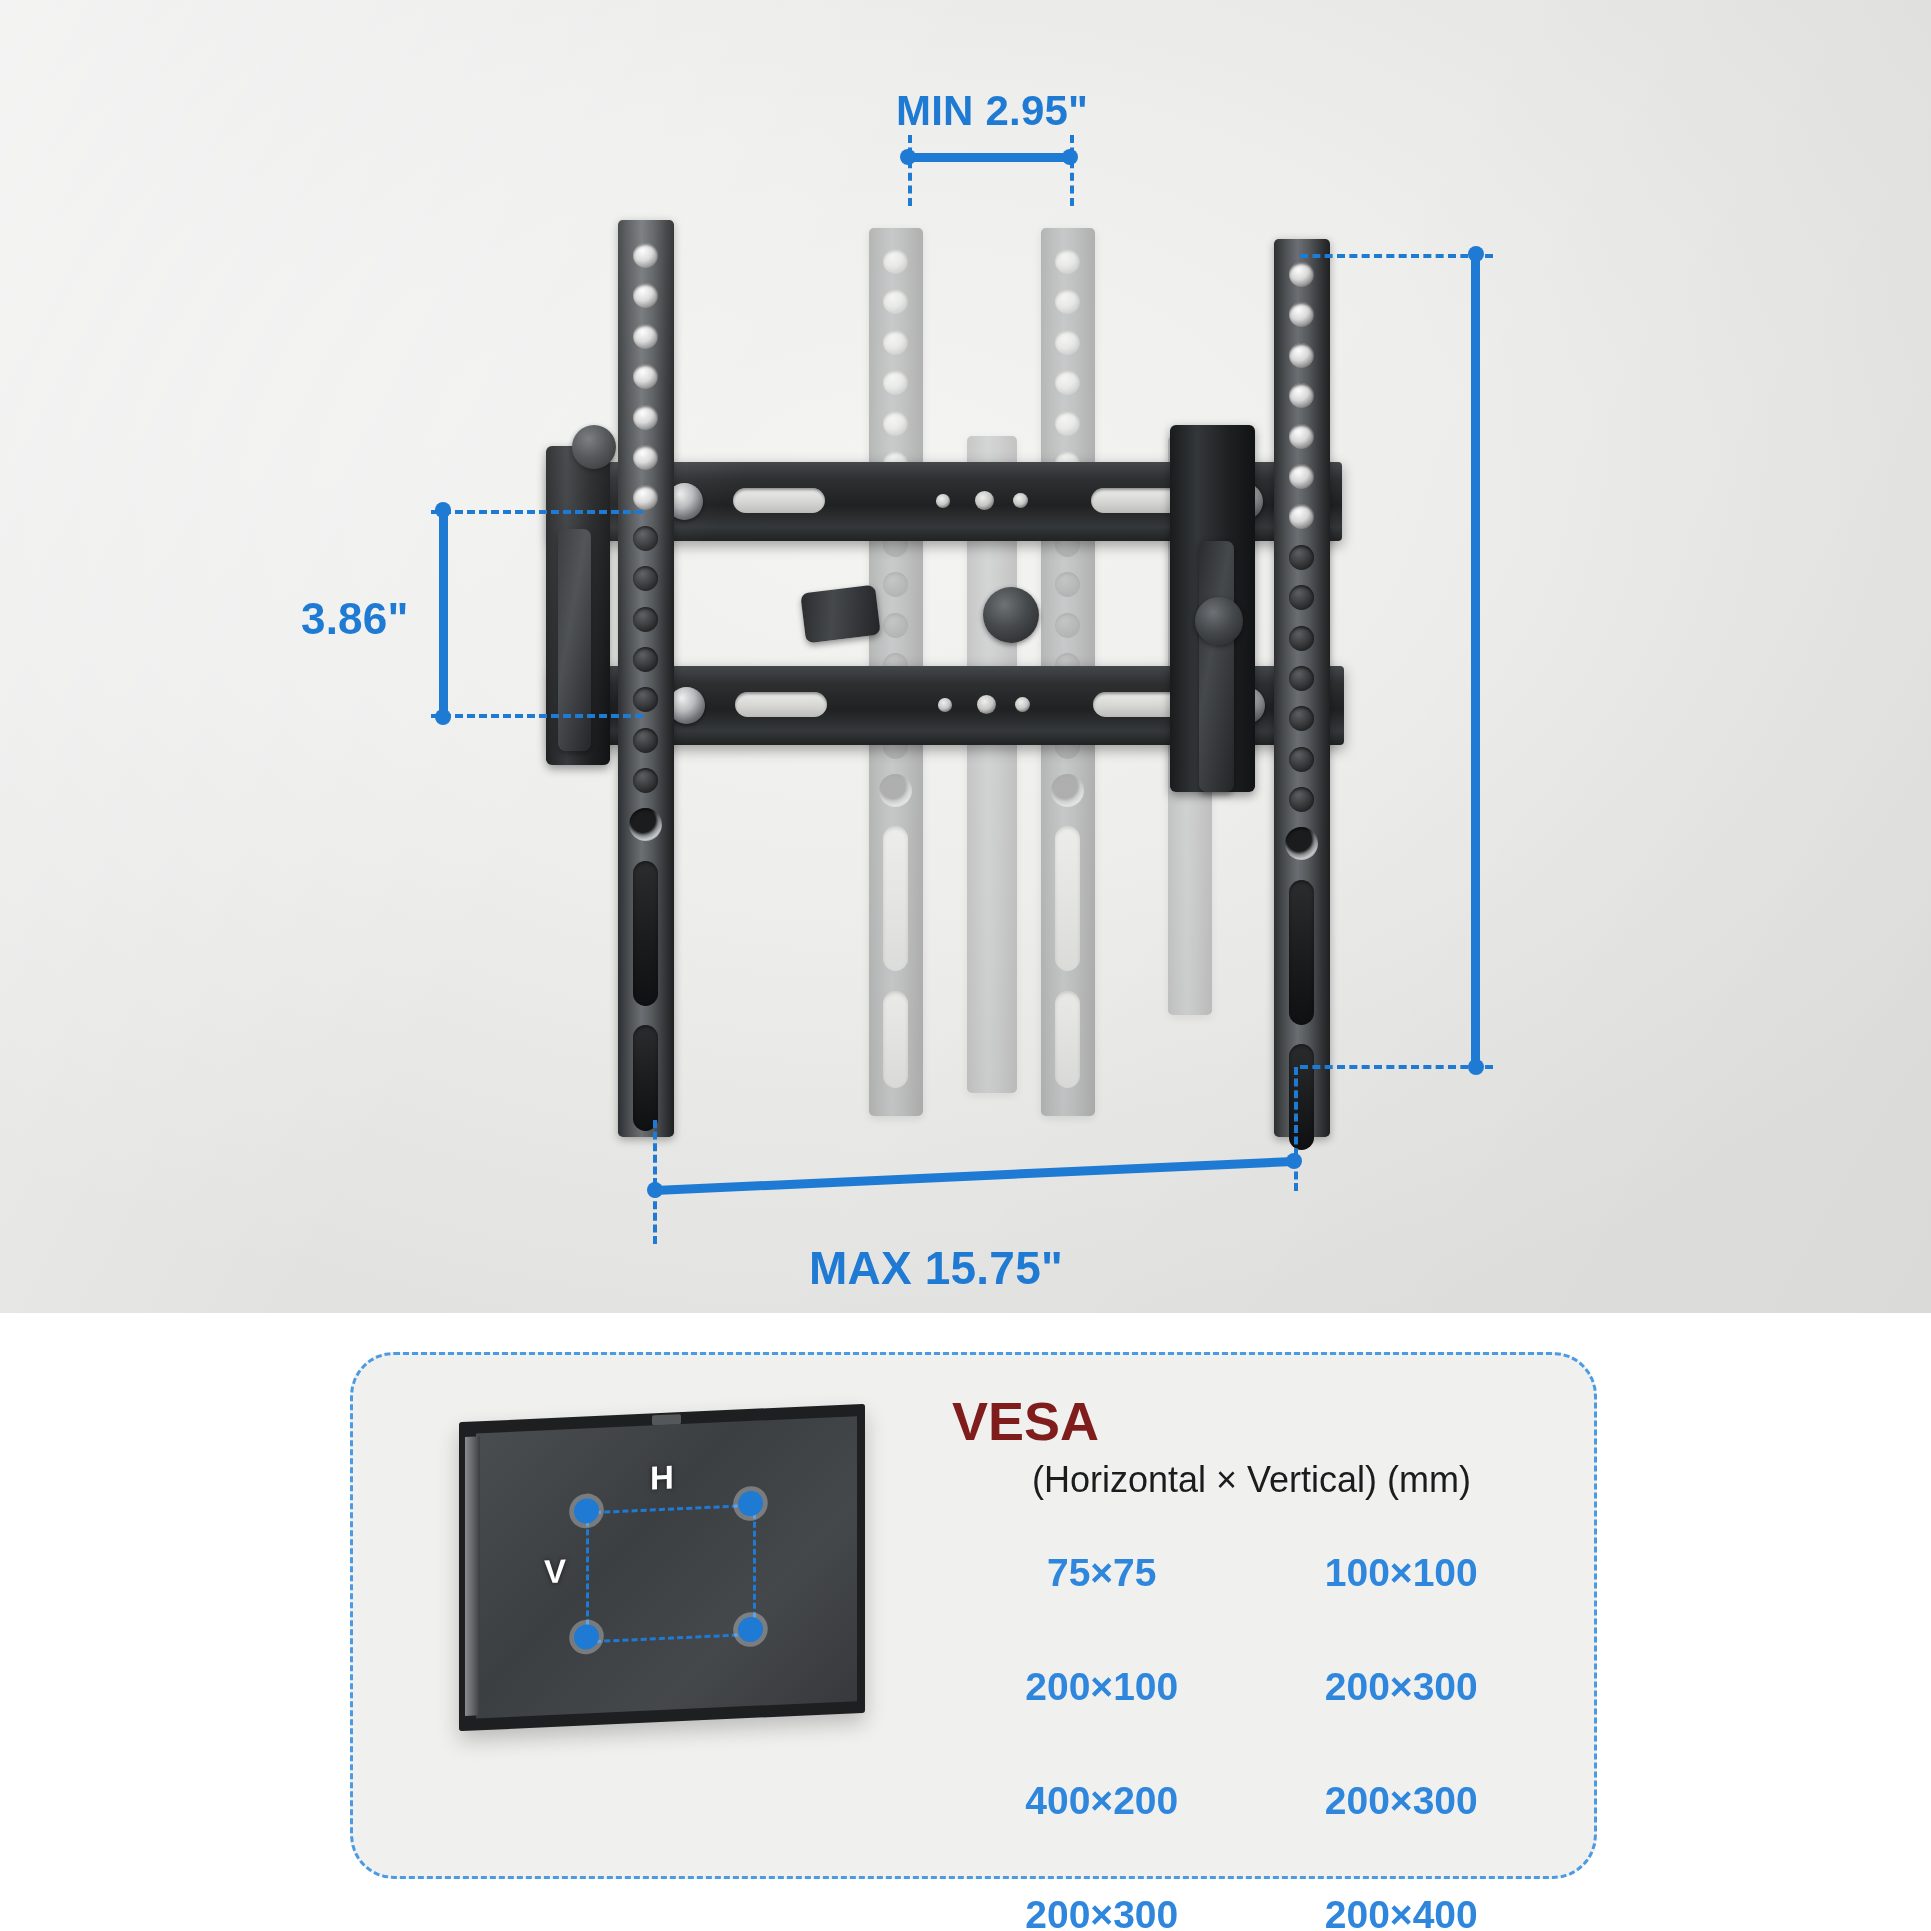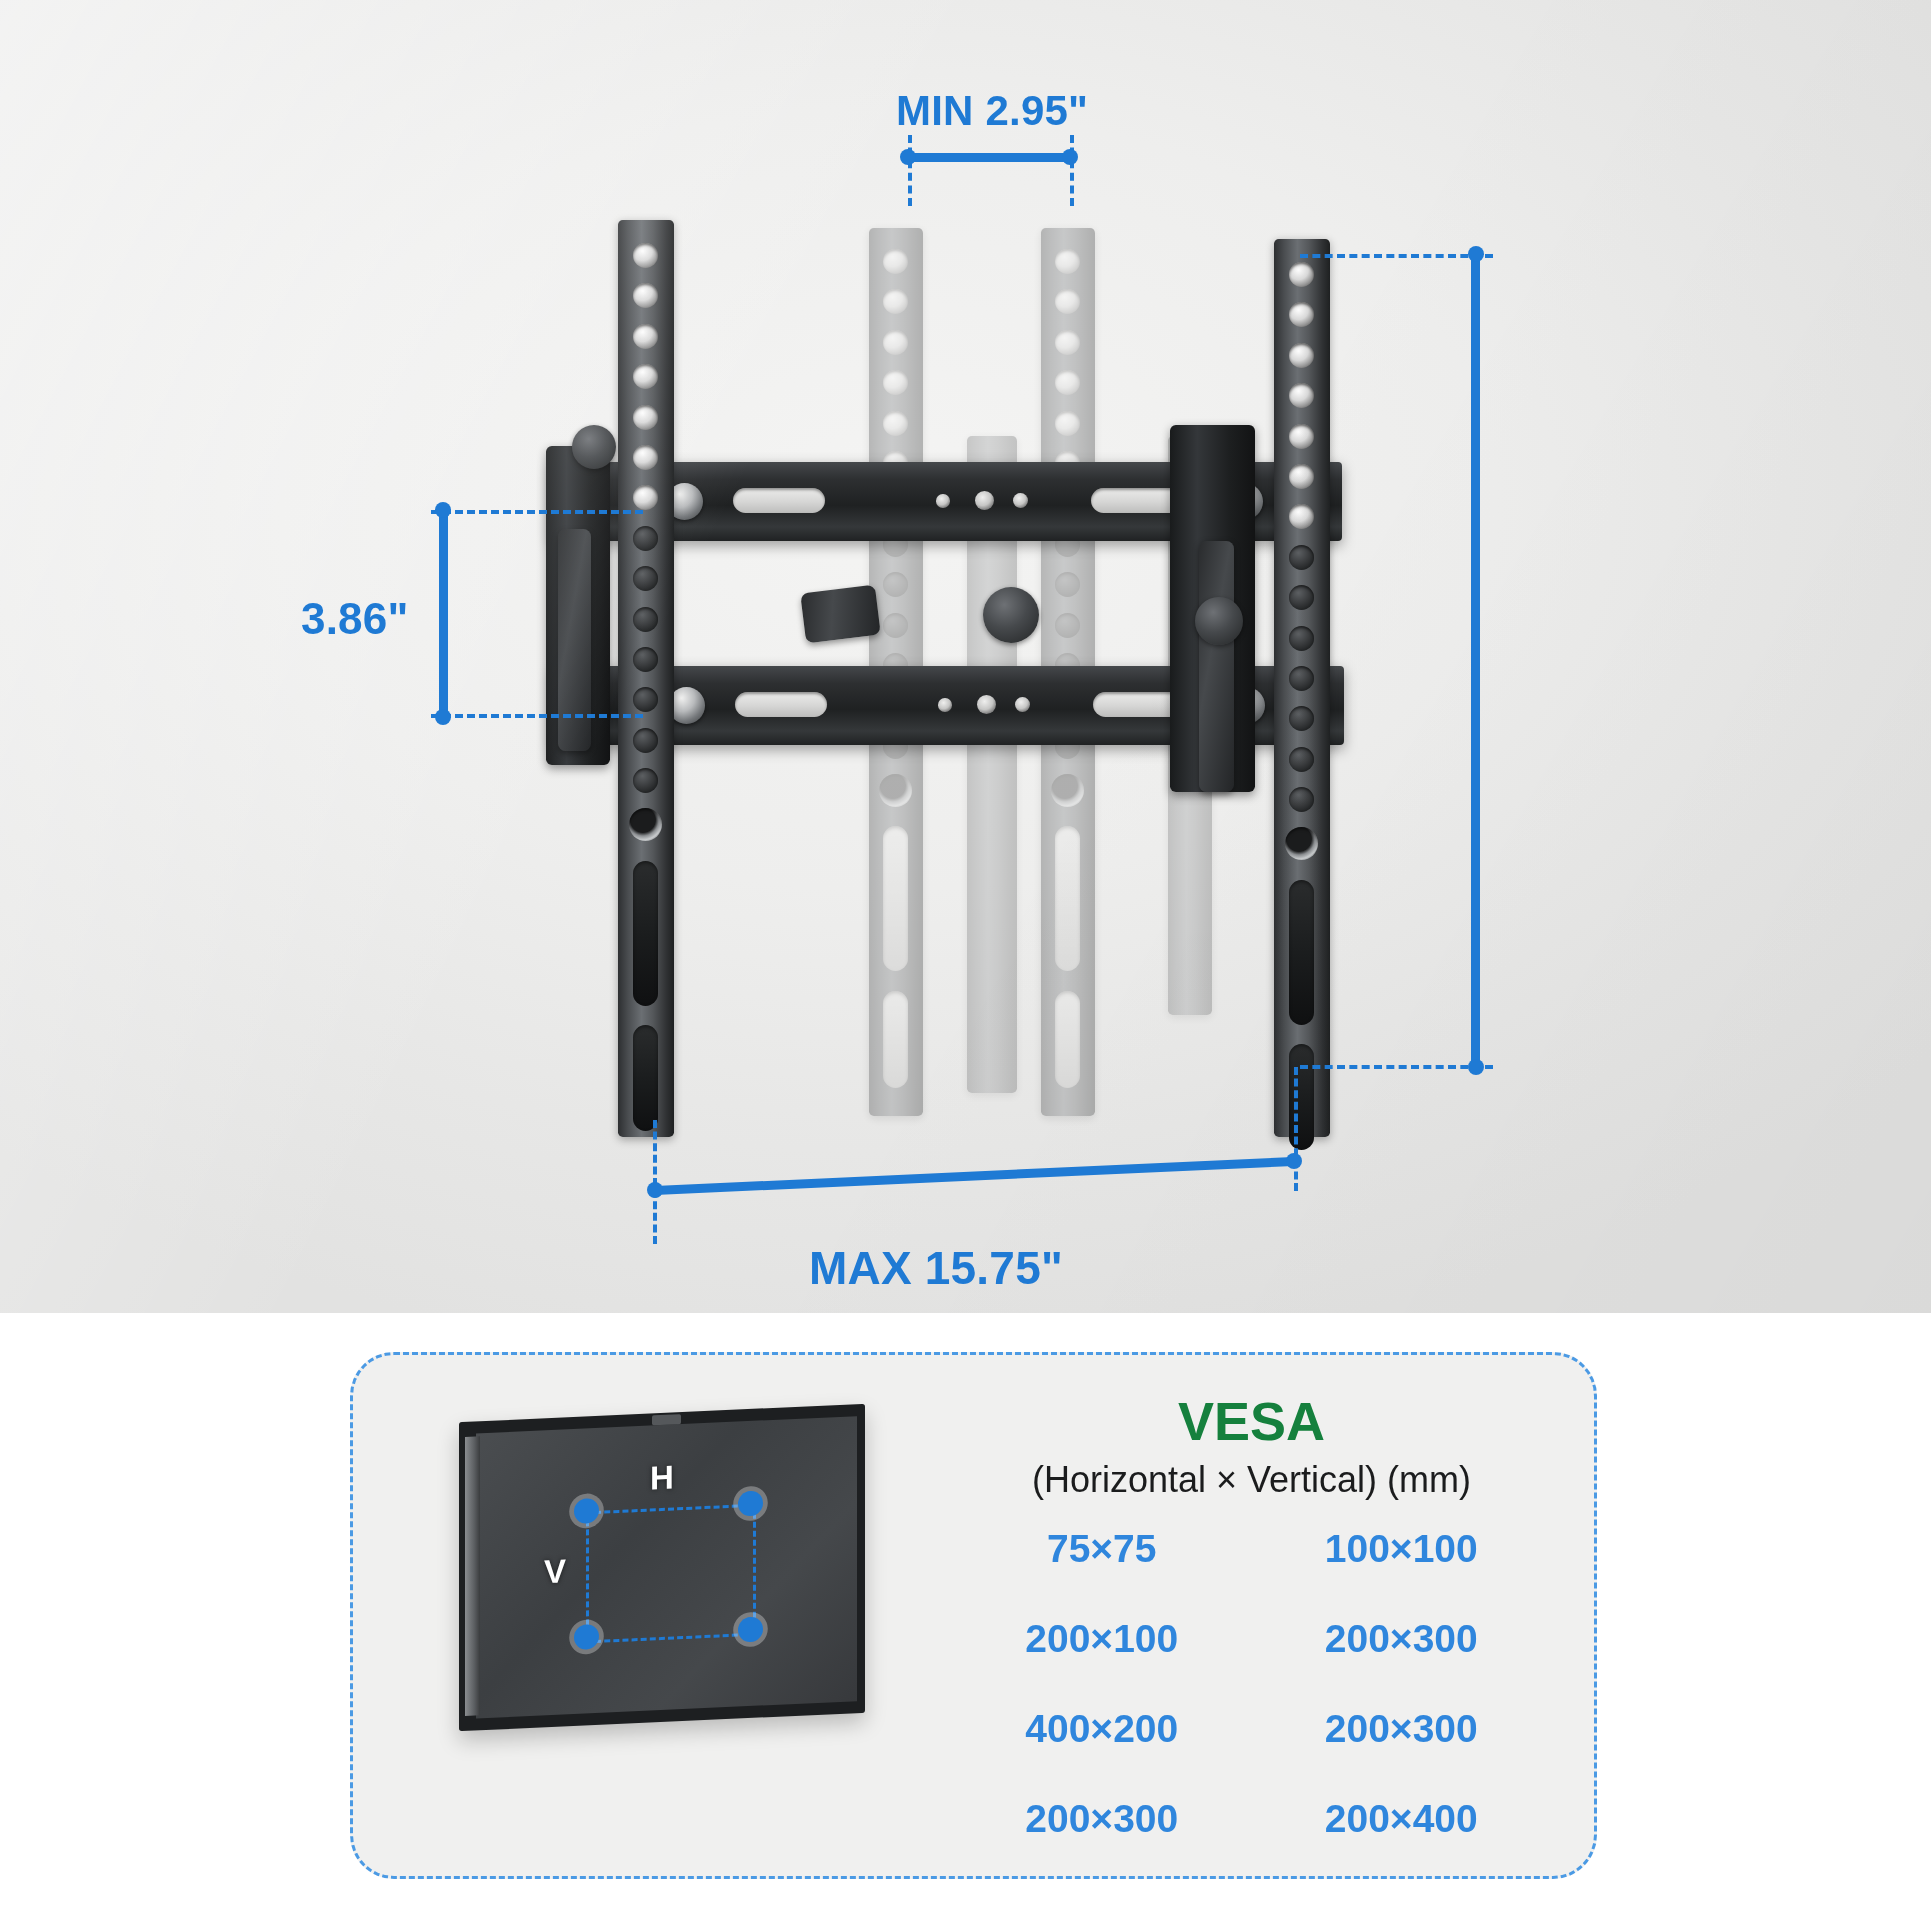--- a/index.html
+++ b/index.html
@@ -168,39 +168,38 @@
     box-shadow:0 0 0 4.8px rgba(255,255,255,.30);
   }
   .vesa-hv{
     position:absolute;
     color:#ffffff;font-weight:bold;font-size:33px;
     text-shadow:0 0 5.8px rgba(0,0,0,.6);
   }
 
   .vesa-title{
     position:absolute;
-    color:#15803d;font-weight:bold;
-    text-align:center;
+    color:#7f1d1d;font-weight:bold;
   }
   .vesa-sub{
     position:absolute;
     color:#1b1c1d;
     text-align:center;
   }
   .vesa-grid{
     position:absolute;
     display:grid;
     grid-template-columns:1fr 1fr;
     row-gap:46px;
     color:#2f86dd;
     font-weight:bold;
     font-size:39px;
     text-align:center;
   }
-  .vesa-grid span{display:block;}
+  .vesa-grid span{display:block;margin-top:24px;}
 </style>
 </head>
 <body>
 
 <div id="stage">
 
   <div class="photo-area">
 
     <div class="arm ghost" style="left:869px;top:228px;width:54px;height:888px;">
       <div class="arm-inner">

